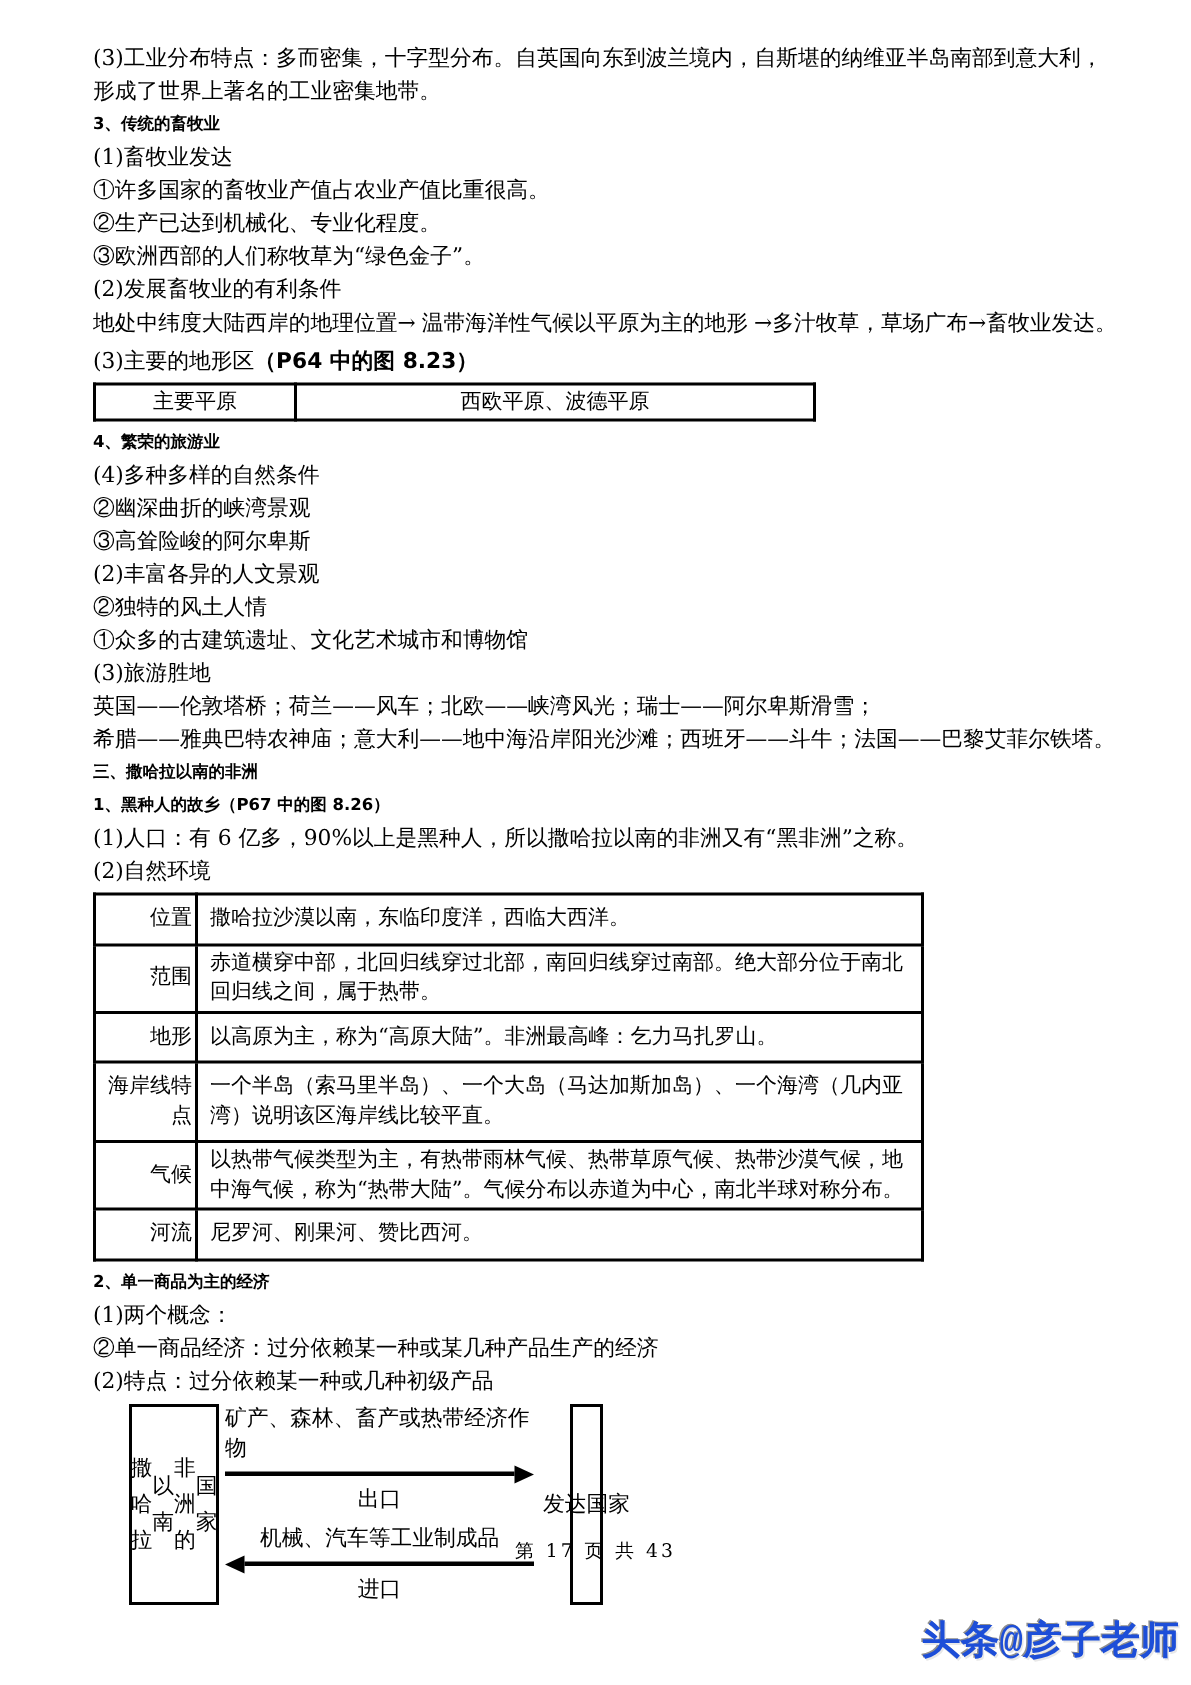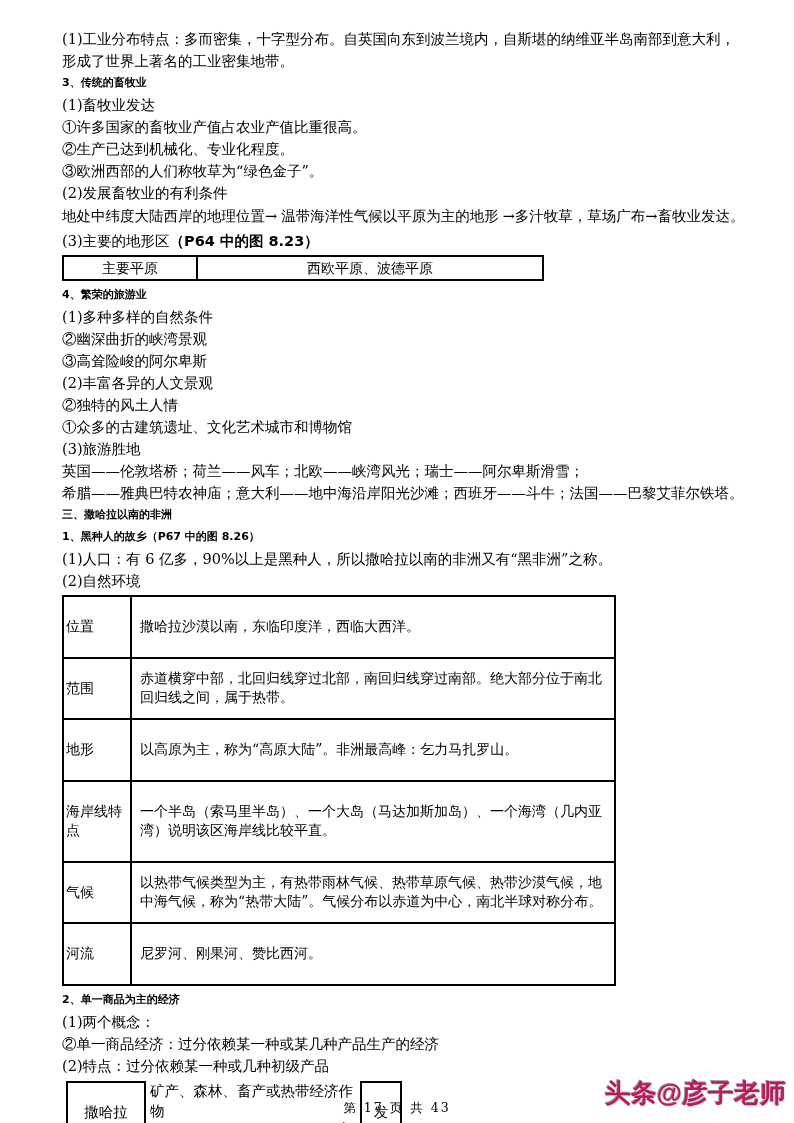--- a/index.html
+++ b/index.html
@@ -19,48 +19,48 @@
   
   .flow{display:flex;margin:1px 0 3px 0;}
   .flow .stack{display:flex;flex-direction:row;align-items:center;line-height:20px;margin:0 4px;}
   
   table{border-collapse:collapse;table-layout:fixed;}
   .tbl1{width:482px;margin:3px 0 3px 0;}
   .tbl1 td{border:2px solid #000;font-size:14px;line-height:20px;padding:1px 16px;text-align:center;}
   .tbl1 td.lbl{width:100px;}
   .tbl2{width:554px;margin:3px 0 3px 0;}
   .tbl2 td{border:2px solid #000;font-size:14px;line-height:19.5px;padding:2px 8px;vertical-align:middle;}
-  .tbl2 td.lbl{width:62px;text-align:left;padding:20px 2px;}
+  .tbl2 td.lbl{width:62px;text-align:right;padding:6px 2px;}
   
   .diagram{display:flex;align-items:stretch;margin:4px 0 4px 4px;width:336px;}
-  .dg-box{border:2px solid #000;display:flex;flex-direction:column;justify-content:center;align-items:center;
-          text-align:center;line-height:24px;font-size:14.5px;padding:2px 10px;}
+  .dg-box{border:2px solid #000;display:flex;flex-direction:row;justify-content:center;align-items:center;
+          text-align:center;line-height:24px;font-size:14.5px;padding:2px 0;margin-left:20px;}
   .dg-left{width:56px;}
   .dg-right{width:18px;}
   .dg-mid{flex:1;display:flex;flex-direction:column;align-items:center;justify-content:center;
           padding:0 4px;font-size:14.5px;line-height:20px;}
   .arrow{display:flex;align-items:center;width:100%;margin:1px 0;}
   .arrow .shaft{flex:1;height:3px;background:#000;}
   .arrow .head-r{width:0;height:0;border-left:13px solid #000;border-top:6px solid transparent;border-bottom:6px solid transparent;}
   .arrow .head-l{width:0;height:0;border-right:13px solid #000;border-top:6px solid transparent;border-bottom:6px solid transparent;}
   .dg-gap{height:6px;}
   
-  .footer{position:absolute;left:0;right:0;top:1100px;text-align:center;font-size:12.5px;letter-spacing:2px;}
+  .footer{position:absolute;left:0;right:0;top:1026px;text-align:center;font-size:12.5px;letter-spacing:2px;}
   .watermark{
     position:absolute;right:8px;top:1076px;
-    font-family:Liberation Sans, sans-serif;font-weight:bold;font-size:26px;
-    color:#be185d;text-shadow:1px 1px 0 #e8e8e8, -1px -1px 0 #8f8f8f;
+    font-family:Liberation Mono, monospace;font-weight:bold;font-size:26px;
+    color:#1d4ed8;text-shadow:1px 1px 0 #e8e8e8, -1px -1px 0 #8f8f8f;
   }
 </style>
 </head>
 <body>
 
 <div class="content">
 
-  <div class="ln">(1)工业分布特点：多而密集，十字型分布。自英国向东到波兰境内，自斯堪的纳维亚半岛南部到意大利，</div>
+  <div class="ln">(3)工业分布特点：多而密集，十字型分布。自英国向东到波兰境内，自斯堪的纳维亚半岛南部到意大利，</div>
   <div class="ln">形成了世界上著名的工业密集地带。</div>
 
   <div class="ln h">3、传统的畜牧业</div>
   <div class="ln">(1)畜牧业发达</div>
   <div class="ln">①许多国家的畜牧业产值占农业产值比重很高。</div>
   <div class="ln">②生产已达到机械化、专业化程度。</div>
   <div class="ln">③欧洲西部的人们称牧草为“绿色金子”。</div>
   <div class="ln">(2)发展畜牧业的有利条件</div>
 
   <div class="flow">
@@ -79,21 +79,21 @@
   <table class="tbl1">
     <tbody>
         <tr>
       <td class="lbl">主要平原</td>
       <td>西欧平原、波德平原</td>
     </tr>
   </tbody>
     </table>
 
   <div class="ln h">4、繁荣的旅游业</div>
-  <div class="ln">(1)多种多样的自然条件</div>
+  <div class="ln">(4)多种多样的自然条件</div>
   <div class="ln">②幽深曲折的峡湾景观</div>
   <div class="ln">③高耸险峻的阿尔卑斯</div>
   <div class="ln">(2)丰富各异的人文景观</div>
   <div class="ln">②独特的风土人情</div>
   <div class="ln">①众多的古建筑遗址、文化艺术城市和博物馆</div>
   <div class="ln">(3)旅游胜地</div>
   <div class="ln">英国——伦敦塔桥；荷兰——风车；北欧——峡湾风光；瑞士——阿尔卑斯滑雪；</div>
   <div class="ln">希腊——雅典巴特农神庙；意大利——地中海沿岸阳光沙滩；西班牙——斗牛；法国——巴黎艾菲尔铁塔。</div>
 
   <div class="ln h">三、撒哈拉以南的非洲</div>

